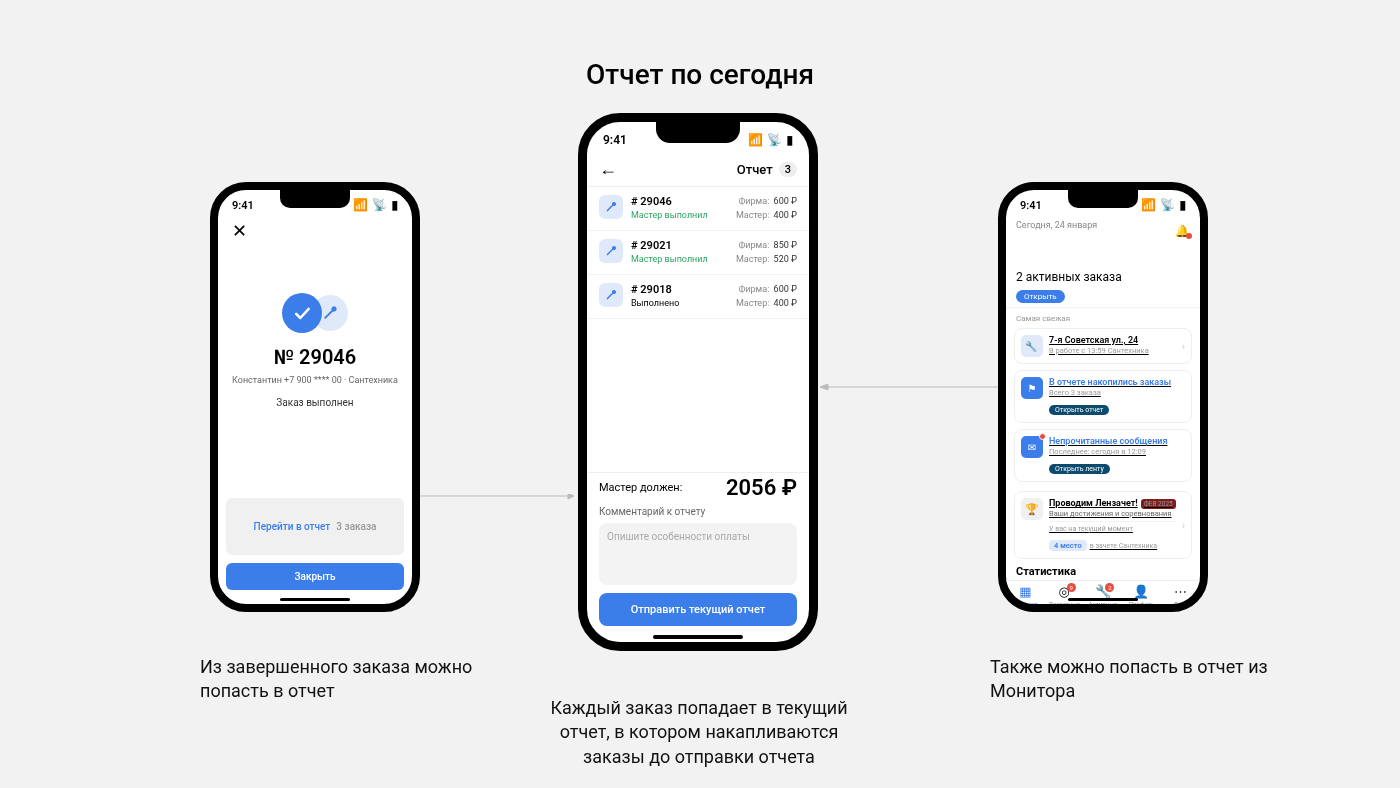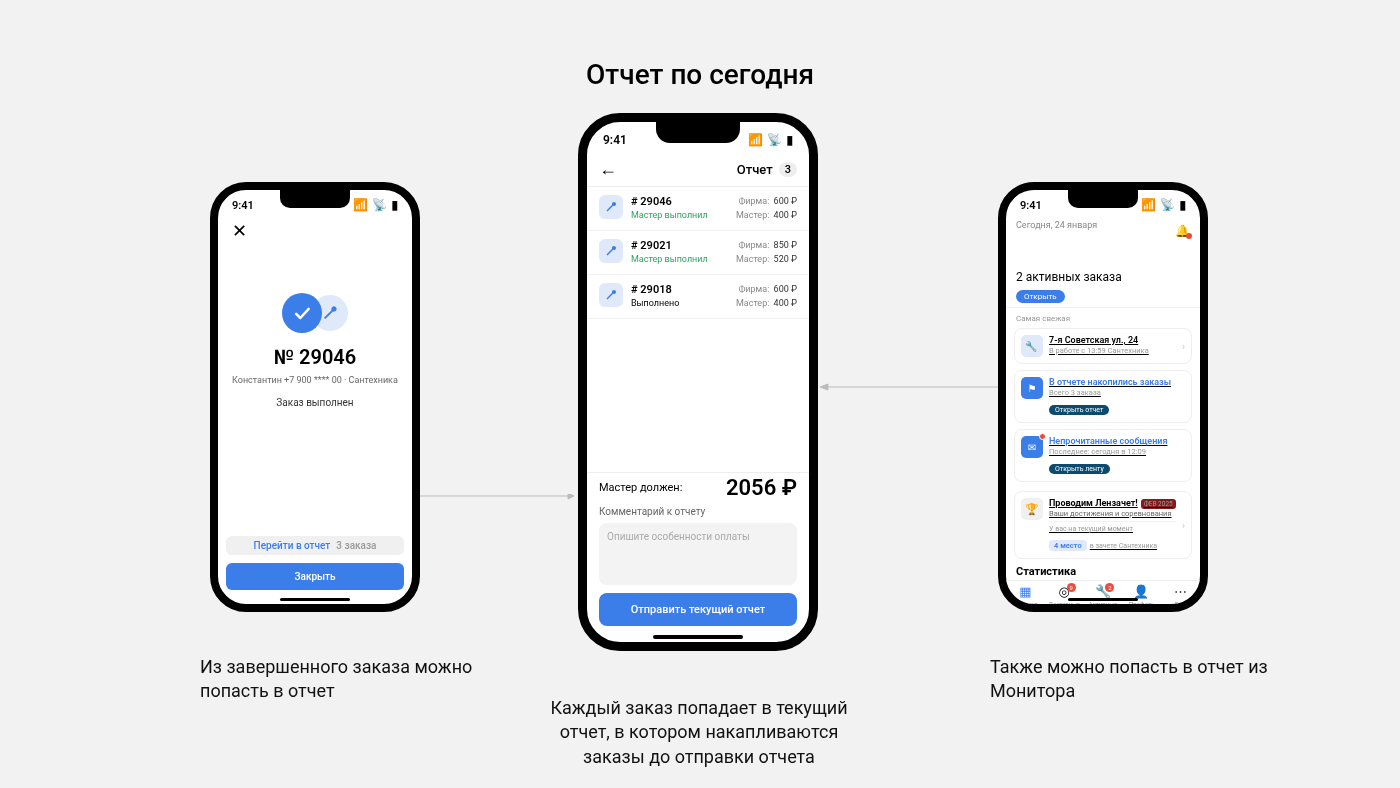--- a/index.html
+++ b/index.html
@@ -20,21 +20,21 @@
   .p1 .home-ind{width:70px;height:3px;}
   .p1-body { flex:1; display:flex; flex-direction:column; padding:0 8px;}
   .p1-close{font-size:18px;font-weight:300;padding:4px 6px;align-self:flex-start}
   .p1-icons{display:flex;justify-content:center;margin-top:48px;position:relative;height:42px;}
   .p1-check{width:40px;height:40px;background:#3b7de9;border-radius:50%;display:flex;align-items:center;justify-content:center;color:#fff;z-index:2;position:relative;}
   .p1-wrench{width:36px;height:36px;background:#e0e9fa;border-radius:50%;display:flex;align-items:center;justify-content:center;color:#3b7de9;margin-left:-10px;z-index:1;margin-top:2px;}
   .p1-order{text-align:center;font-size:20px;font-weight:600;margin-top:10px;}
   .p1-sub{text-align:center;font-size:9px;color:#666;margin-top:6px;}
   .p1-done{text-align:center;font-size:10px;color:#333;margin-top:12px;}
   .p1-spacer{flex:1;}
-  .p1-btn1{background:#f0f0f0;border-radius:6px;text-align:center;font-size:10px;padding:4px;margin-bottom:8px;color:#3b7de9;font-weight:500;display:flex;justify-content:center;gap:6px;}
+  .p1-btn1{background:#f0f0f0;border-radius:6px;text-align:center;font-size:10px;padding:23px;margin-bottom:8px;color:#3b7de9;font-weight:500;display:flex;justify-content:center;gap:6px;}
   .p1-btn1 .cnt{color:#999;}
   .p1-btn2{background:#3b7de9;border-radius:6px;text-align:center;font-size:10px;padding:8px;margin-bottom:14px;color:#fff;font-weight:500;}
 
   
   .p2 { left: 578px; top: 113px; width: 240px; height: 538px; border-width: 9px; border-radius: 42px;}
   .p2 .notch{width:84px;height:21px;}
   .p2 .statusbar{font-size:12px;height:30px;padding:6px 16px 1px;}
   .p2-header{display:flex;align-items:center;justify-content:space-between;padding:6px 12px;border-bottom:1px solid #eee;}
   .p2-back{font-size:18px;font-weight:400;}
   .p2-title{display:flex;align-items:center;gap:6px;font-size:13px;font-weight:500;}

